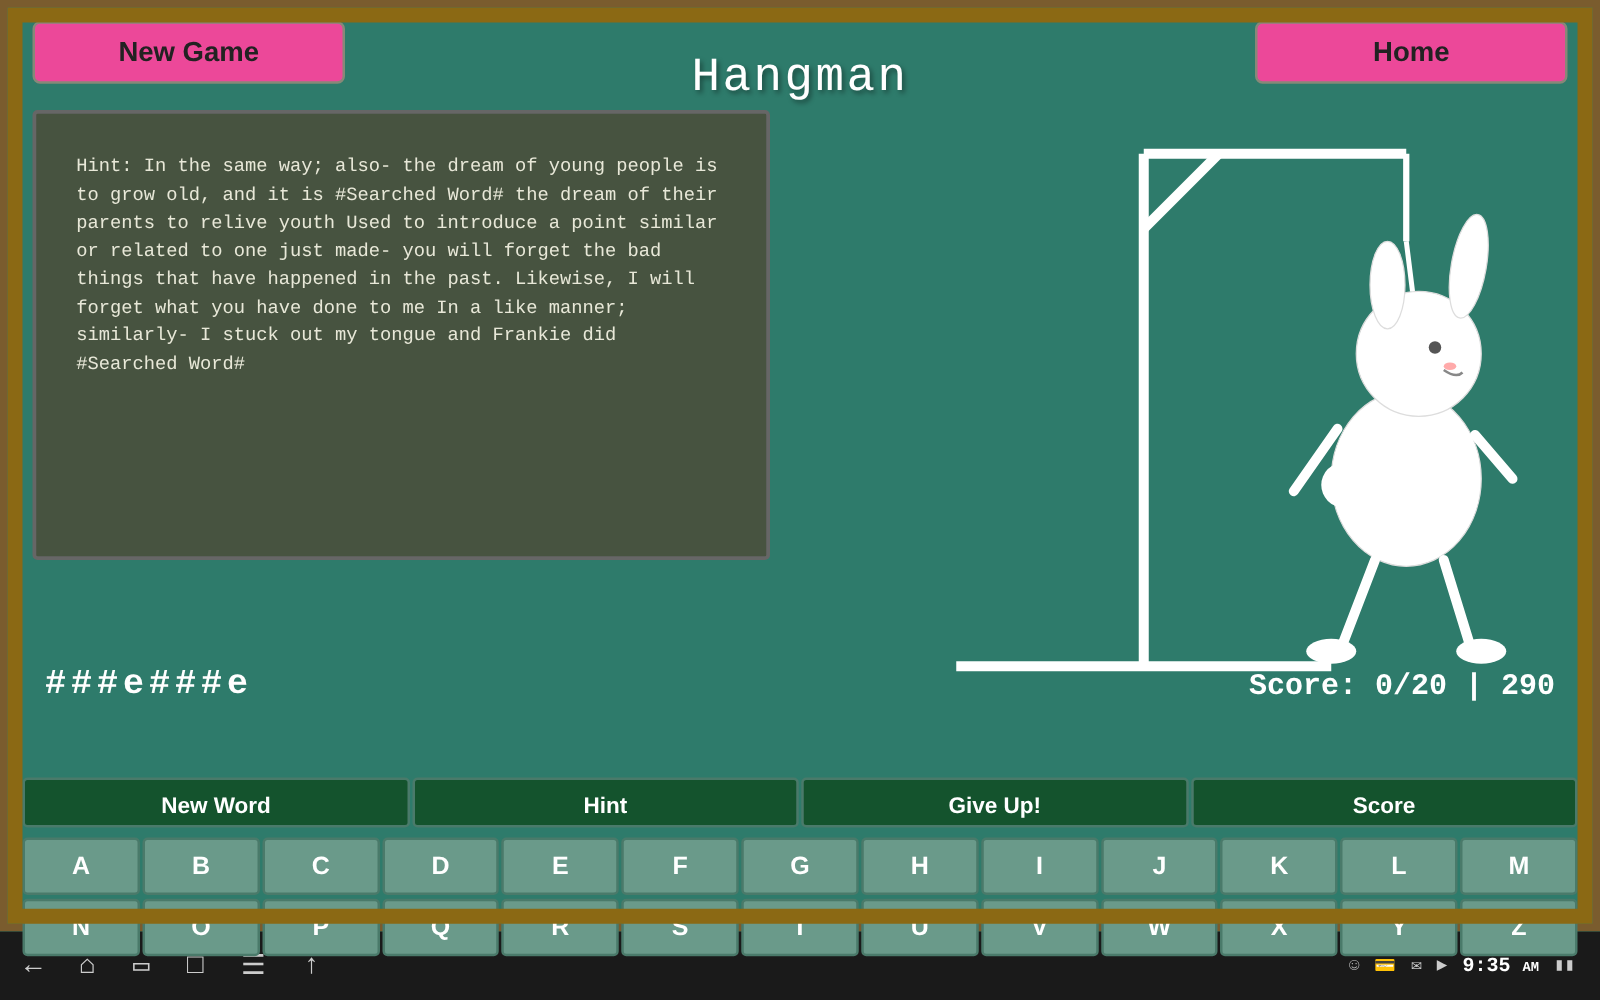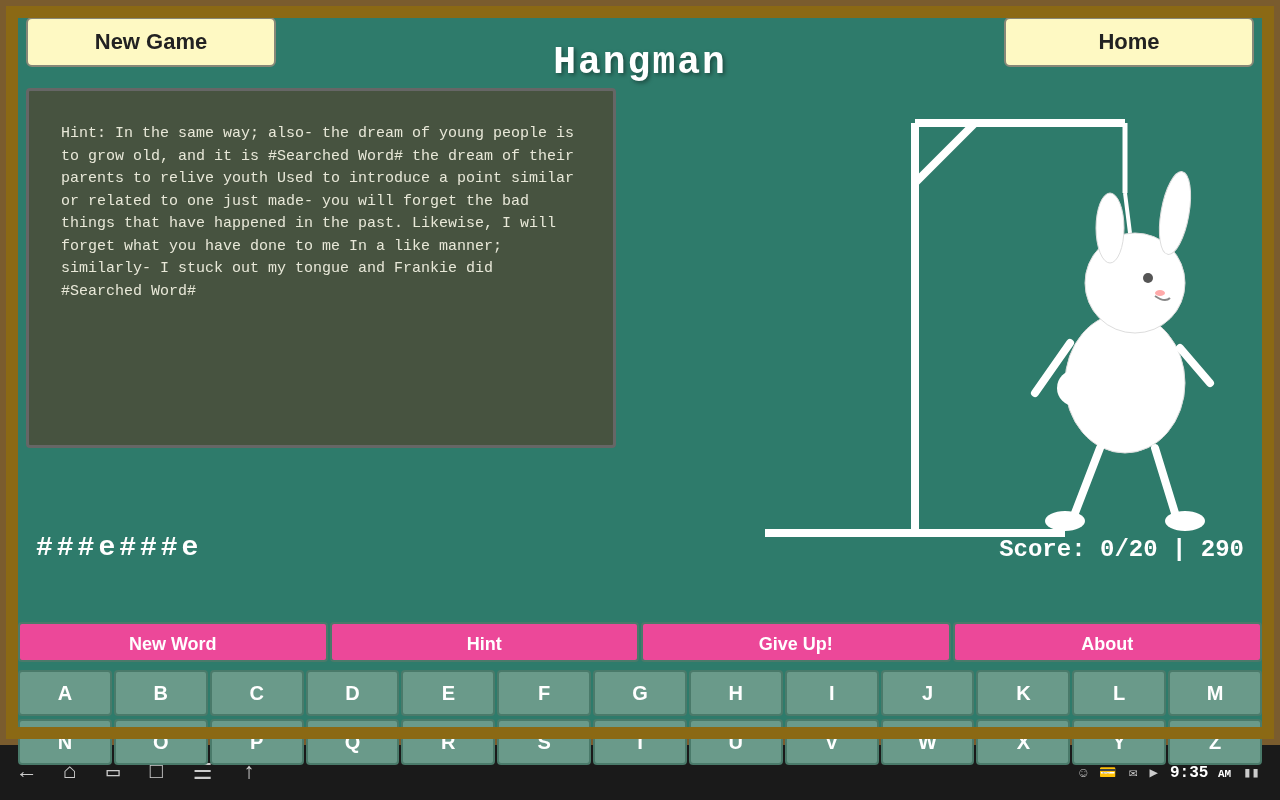--- a/index.html
+++ b/index.html
@@ -33,35 +33,35 @@
     
     #top-bar {
       display: flex;
       align-items: center;
       justify-content: space-between;
       padding: 10px 20px;
       height: 72px;
     }
 
     .top-btn {
-      background: #fef9c3;
+      background: #ec4899;
       border: 2px solid #888878;
       border-radius: 6px;
       padding: 10px 40px;
       font-size: 22px;
       font-weight: bold;
       color: #222;
       cursor: pointer;
       min-width: 250px;
       text-align: center;
     }
 
     #game-title {
       font-size: 38px;
-      font-weight: bold;
+      font-weight: normal;
       color: #fff;
       text-shadow: 2px 2px 4px rgba(0,0,0,0.4);
       letter-spacing: 2px;
       margin-top: 40px;
     }
 
     
     #main-content {
       display: flex;
       flex-direction: row;
@@ -123,21 +123,21 @@
     #action-buttons {
       display: flex;
       flex-direction: row;
       gap: 2px;
       padding: 4px 12px;
       height: 48px;
     }
 
     .action-btn {
       flex: 1;
-      background: #ec4899;
+      background: #14532d;
       border: 2px solid #4a7a6a;
       border-radius: 4px;
       font-size: 18px;
       font-weight: bold;
       color: #fff;
       cursor: pointer;
       text-align: center;
       line-height: 40px;
     }
 
@@ -273,21 +273,21 @@
 
   <div style="position:relative; height:50px;">
     <div id="word-display">###e###e</div>
     <div id="score-display">Score: 0/20  |  290</div>
   </div>
 
   <div id="action-buttons">
     <button class="action-btn">New Word</button>
     <button class="action-btn">Hint</button>
     <button class="action-btn">Give Up!</button>
-    <button class="action-btn">About</button>
+    <button class="action-btn">Score</button>
   </div>
 
   <div id="keyboard-area">
     <div class="key-row" id="key-row-1">
         <button class="key-btn">A</button>
         <button class="key-btn">B</button>
         <button class="key-btn">C</button>
         <button class="key-btn">D</button>
         <button class="key-btn">E</button>
         <button class="key-btn">F</button>

